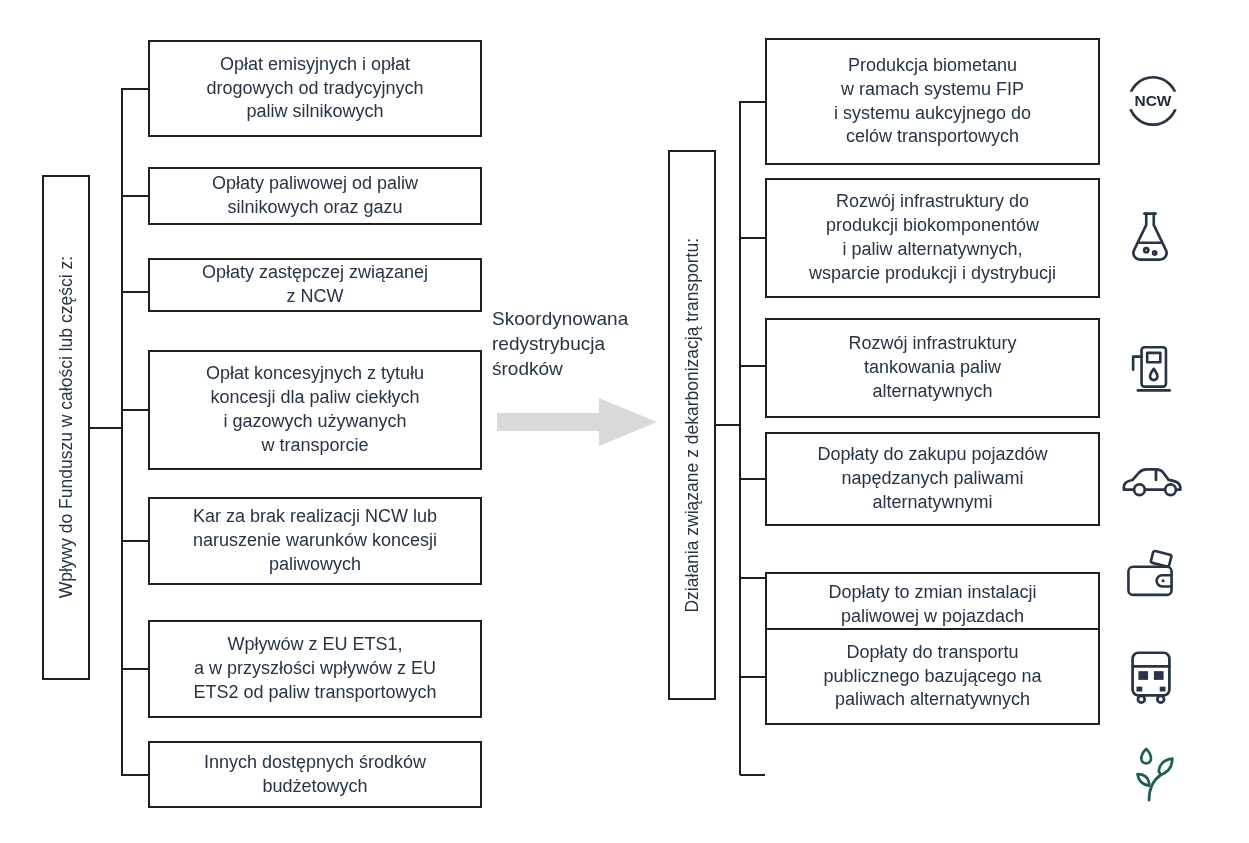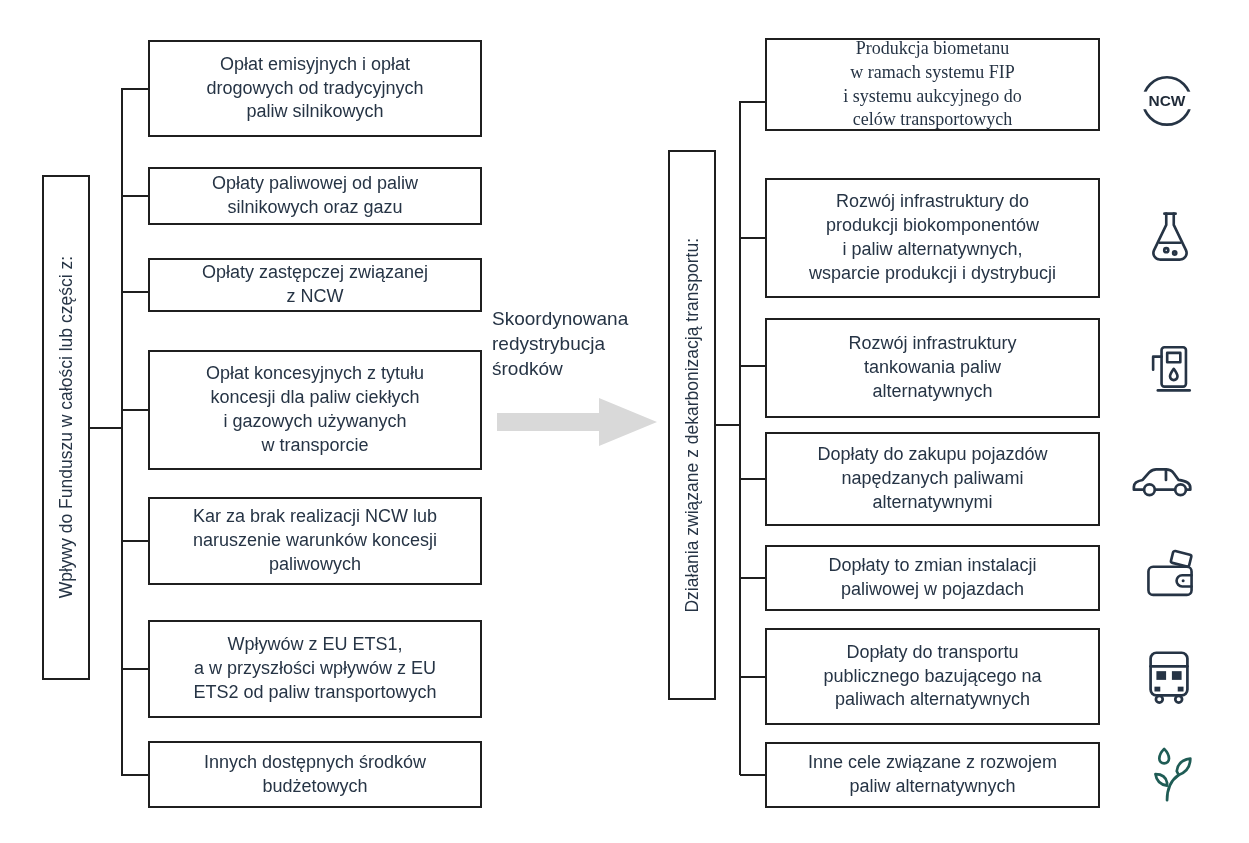--- a/index.html
+++ b/index.html
@@ -30,32 +30,32 @@
   .ls5{top:540px;} .ls6{top:668px;} .ls7{top:774px;}
 
   
   .mid-label{position:absolute;left:492px;top:306px;font-size:19px;line-height:1.32;
              color:#263445;white-space:pre-line;}
   .arrow{position:absolute;left:497px;top:396px;}
 
   
   .rv{left:668px;top:150px;width:48px;height:550px;}
   .rb{left:765px;width:335px;}
-  .rb1{top:38px;height:93px;font-family:Liberation Serif, serif;} .rb2{top:178px;height:120px;} .rb3{top:318px;height:100px;}
-  .rb4{top:432px;height:94px;}  .rb5{top:545px;height:66px;}  .rb6{top:628px;height:97px;}
+  .rb1{top:38px;height:127px;} .rb2{top:178px;height:120px;} .rb3{top:318px;height:100px;}
+  .rb4{top:432px;height:94px;}  .rb5{top:572px;height:66px;}  .rb6{top:628px;height:97px;}
   .rb7{top:742px;height:66px;}
   .rspine{left:739px;top:101px;width:2px;height:674px;}
   .rroot{left:716px;top:424px;width:24px;height:2px;}
   .rs{left:740px;width:25px;height:2px;}
   .rs1{top:101px;} .rs2{top:237px;} .rs3{top:365px;} .rs4{top:478px;}
   .rs5{top:577px;} .rs6{top:676px;} .rs7{top:774px;}
 
   
   .icon{position:absolute;left:1120px;width:80px;height:76px;
-        display:flex;align-items:center;justify-content:flex-end;}
+        display:flex;align-items:center;justify-content:flex-start;}
   .ic1{top:64px;} .ic2{top:200px;} .ic3{top:328px;} .ic4{top:441px;}
   .ic5{top:540px;} .ic6{top:638px;} .ic7{top:737px;}
   .icon svg{stroke:#263445;fill:none;stroke-width:2.8;stroke-linecap:round;stroke-linejoin:round;}
   .icon.eco svg{stroke:#1f5c55;}
 </style>
 </head>
 <body>
 
 <div class="stage">
 
@@ -151,24 +151,20 @@
 alternatywnymi</span>
     </div>
   <div class="box rb rb5">
       <span class="bt">Dopłaty to zmian instalacji
 paliwowej w pojazdach</span>
     </div>
   <div class="box rb rb6">
       <span class="bt">Dopłaty do transportu
 publicznego bazującego na
 paliwach alternatywnych</span>
-    </div>
-  <div class="box rb rb7">
-      <span class="bt">Inne cele związane z rozwojem
-paliw alternatywnych</span>
     </div>
 
   <div class="icon ic1">
     <svg width="66" height="66" viewBox="0 0 64 64">
       <circle cx="32" cy="31" r="23" stroke-width="2.6"></circle>
       <rect x="3" y="22" width="58" height="17" fill="#ffffff" stroke="none"></rect>
       <text x="32" y="36" text-anchor="middle" font-size="15" font-weight="bold" font-family="Liberation Sans, sans-serif" fill="#1f2a38" stroke="none">NCW</text>
     </svg>
   </div>
 

